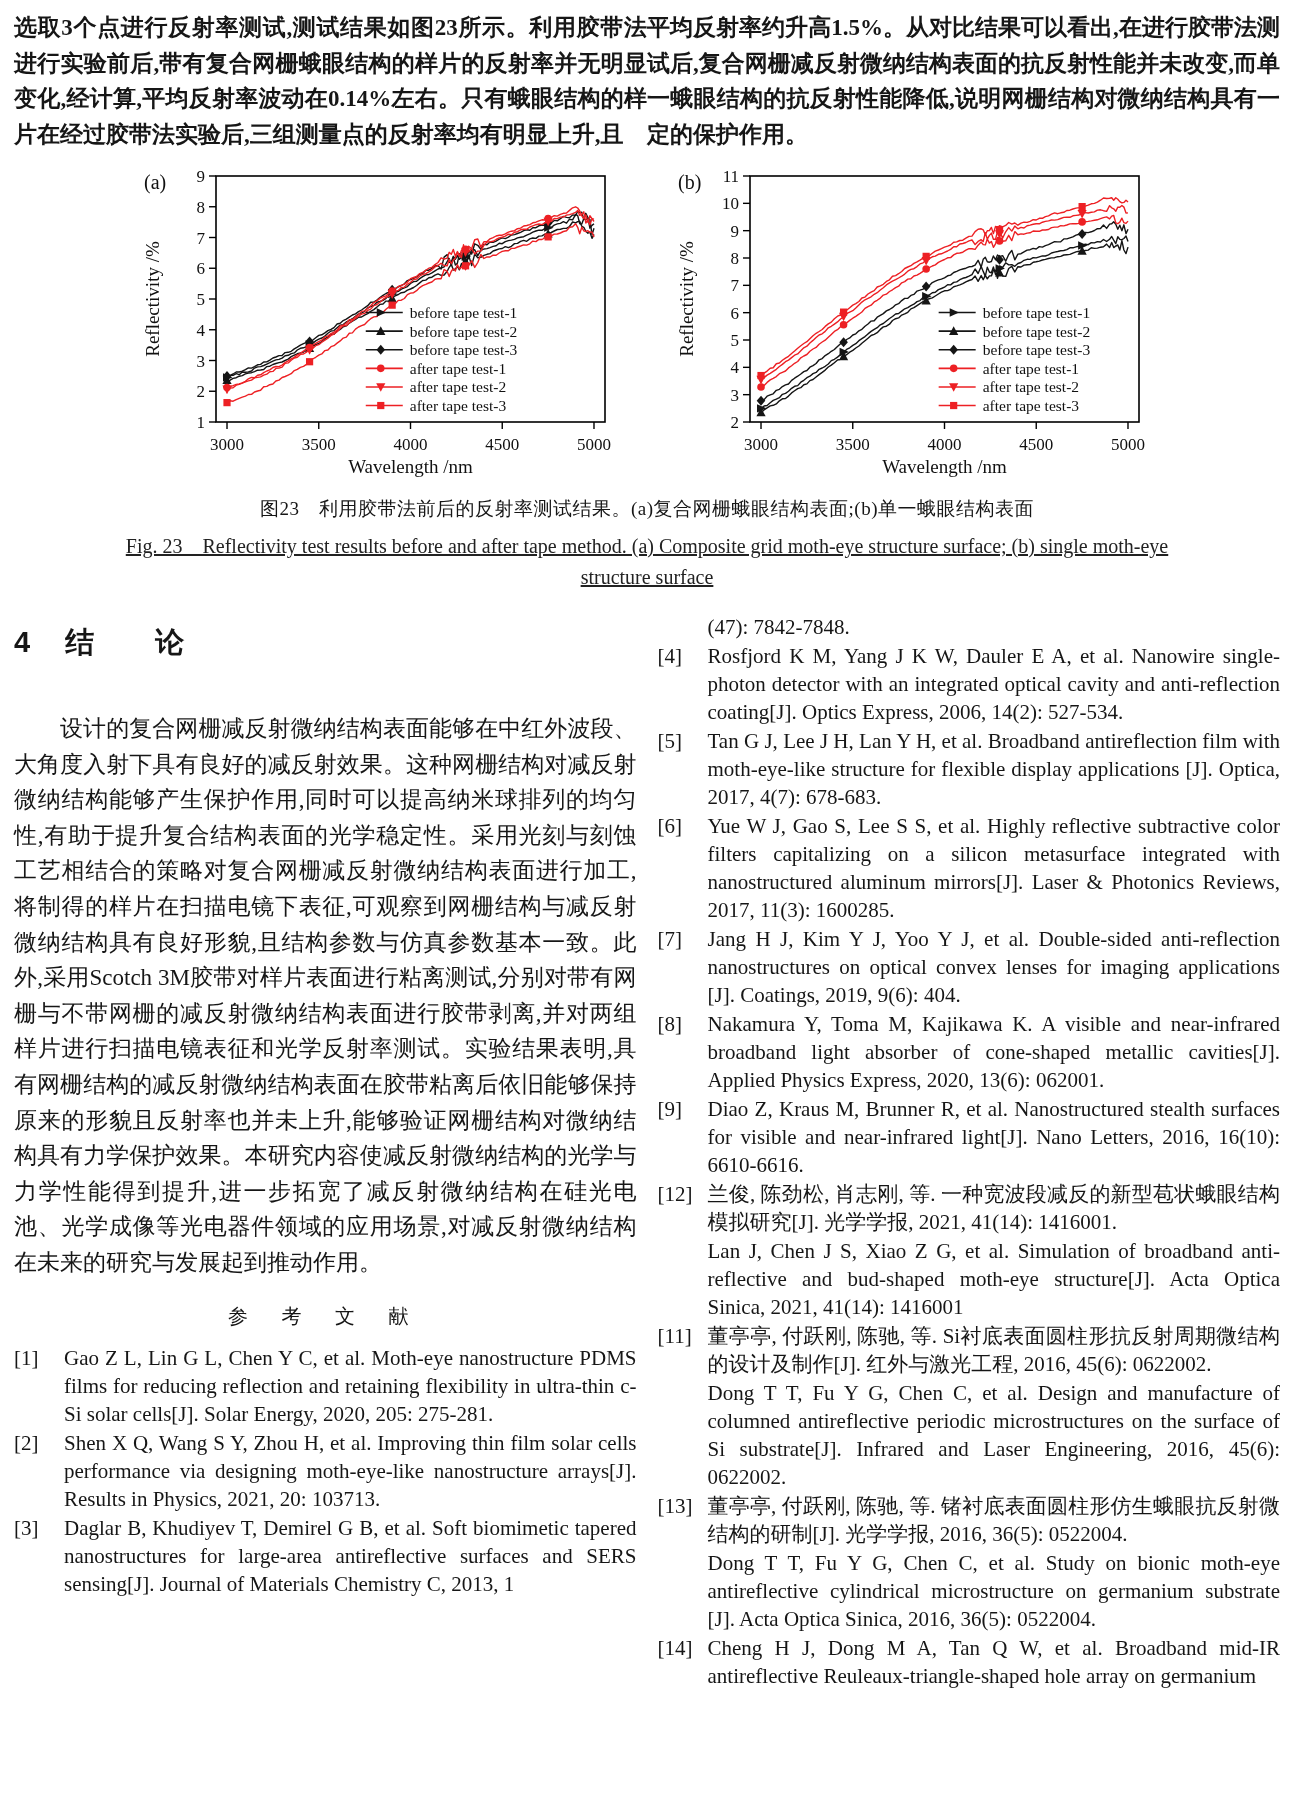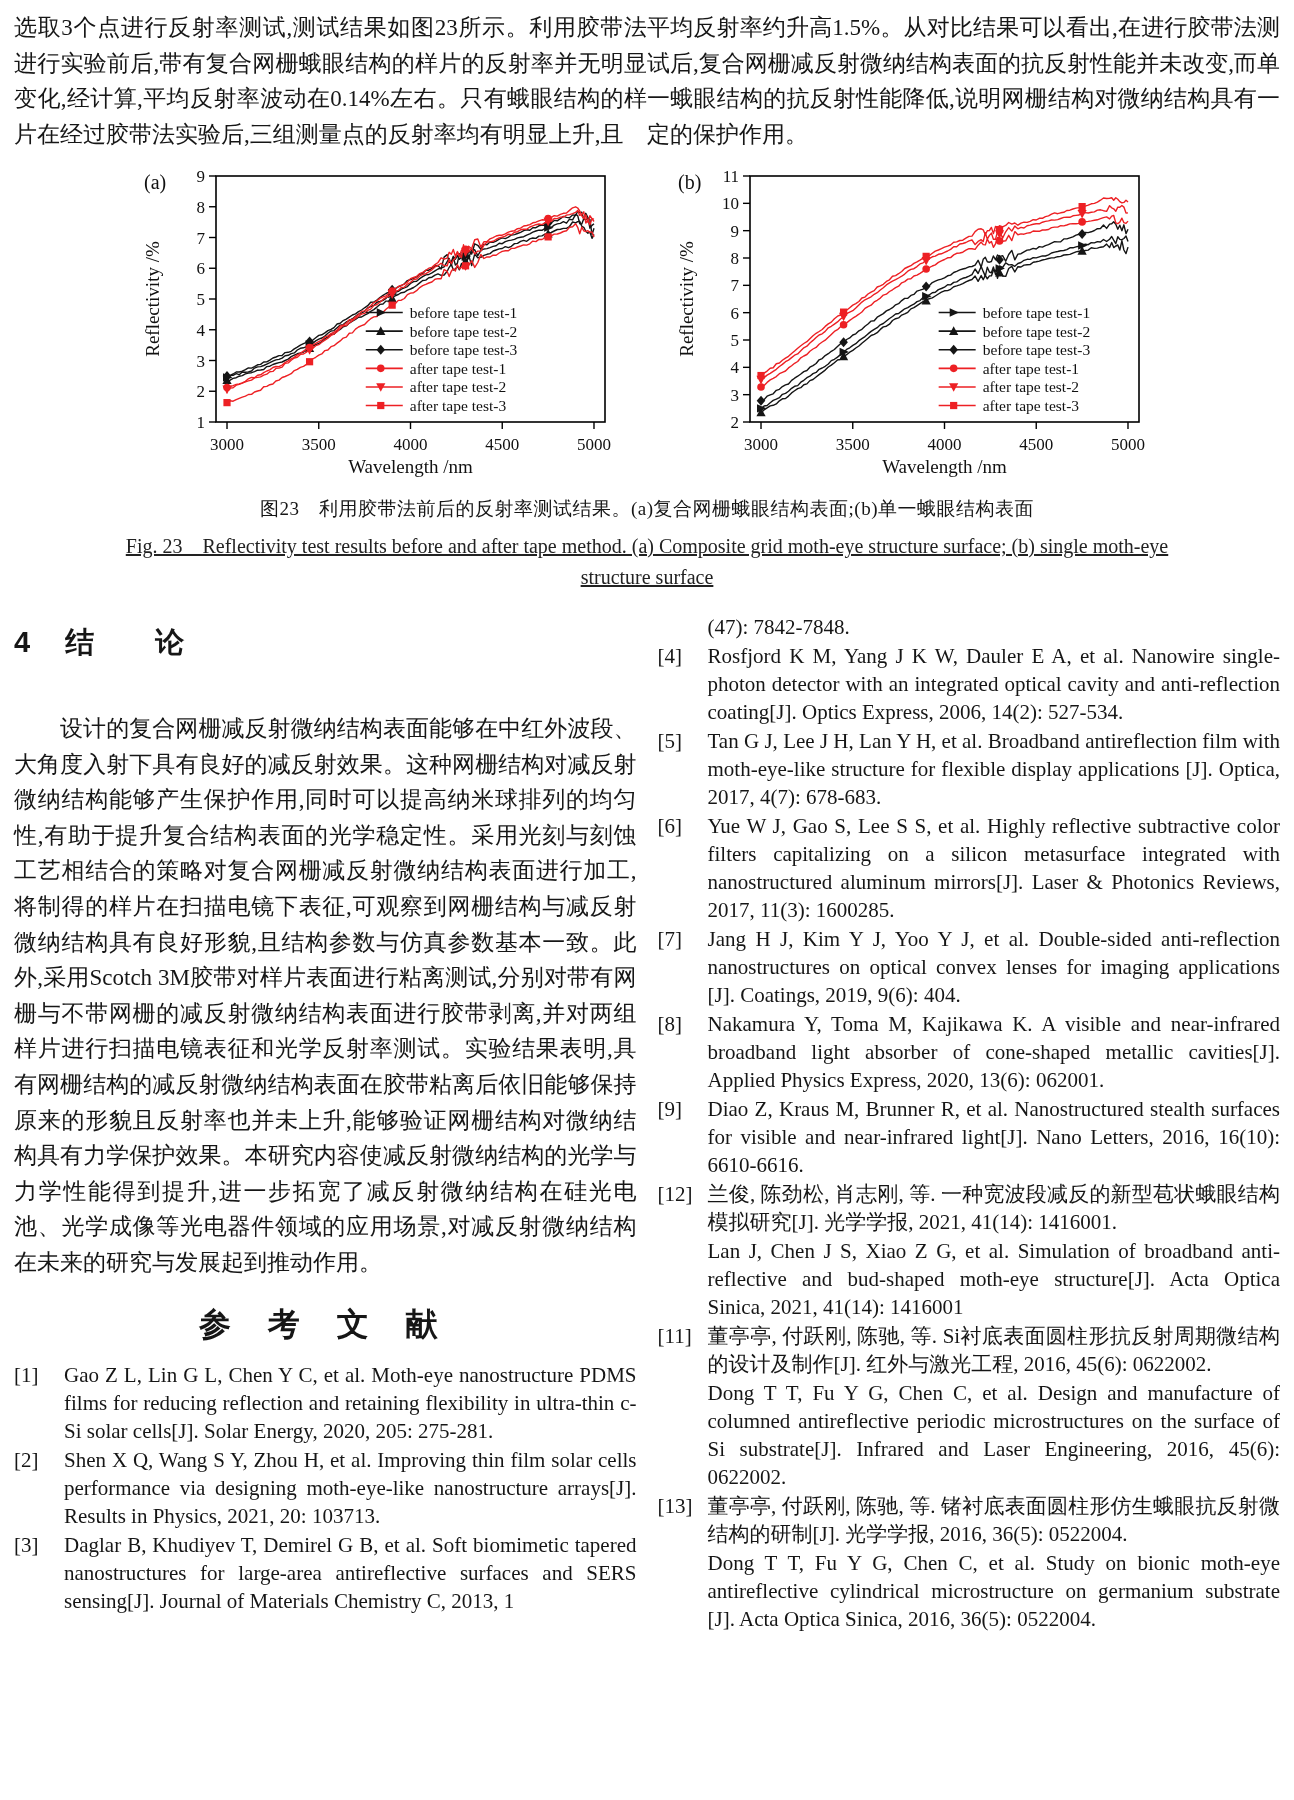--- a/index.html
+++ b/index.html
@@ -1,32 +1,32 @@
 <!DOCTYPE html>
 <html><head>
 <meta charset="utf-8">
 <style>
   html,body{margin:0;padding:0;}
   body{
     width:1294px;height:1800px;overflow:hidden;background:#ffffff;color:#161616;
     font-family:"Liberation Serif","DejaVu Serif",serif;
   }
   .page{width:1294px;height:1800px;position:relative;box-sizing:border-box;padding:10px 14px 0 14px;}
-  .two-col{display:flex;}
+  .two-col{display:flex;font-weight:bold;}
   .col{flex:1;min-width:0;}
   .cjk-par{font-size:23px;line-height:35.5px;text-align:justify;text-justify:inter-ideograph;}
   .figures{display:flex;justify-content:center;gap:58px;margin:10px 0 2px 0;}
   .fig-caption-cn{text-align:center;font-size:19px;margin-top:14px;letter-spacing:0.5px;}
   .fig-caption-en{text-align:center;font-size:20px;margin-top:9px;line-height:31px;color:#222;text-decoration:underline;}
   .bottom{display:flex;gap:21px;margin-top:16px;}
   .sec-head{font-size:29px;font-weight:bold;margin:14px 0 10px 0;letter-spacing:1px;
     font-family:"Liberation Sans","DejaVu Sans",sans-serif;}
   .sec-head .secno{margin-right:34px;}
   .concl{font-size:23px;line-height:35.6px;text-align:justify;text-indent:2em;margin-top:48px;}
-  .ref-title{text-align:center;font-weight:bold;font-size:32px;margin:22px 0 14px 0;letter-spacing:14px;
+  .ref-title{text-align:center;font-weight:normal;font-size:20px;margin:22px 0 14px 0;letter-spacing:14px;
     font-family:"Liberation Sans","DejaVu Sans",sans-serif;}
   .ref-item{display:flex;font-size:21px;line-height:28px;margin-bottom:1px;}
   .ref-num{width:50px;flex:0 0 50px;text-align:left;}
   .ref-body{flex:1;text-align:justify;}
   svg text{font-family:"Liberation Serif","DejaVu Serif",serif;fill:#111;}
 </style>
 </head>
 <body>
 
 <div class="page">
@@ -306,17 +306,21 @@
             <div class="ref-body">Dong T T, Fu Y G, Chen C, et al. Design and manufacture of columned antireflective periodic microstructures on the surface of Si substrate[J]. Infrared and Laser Engineering, 2016, 45(6): 0622002.</div>
           </div>
           <div class="ref-item">
             <div class="ref-num">[13]</div>
             <div class="ref-body">董亭亭, 付跃刚, 陈驰, 等. 锗衬底表面圆柱形仿生蛾眼抗反射微结构的研制[J]. 光学学报, 2016, 36(5): 0522004.</div>
           </div>
           <div class="ref-item">
             <div class="ref-num"></div>
             <div class="ref-body">Dong T T, Fu Y G, Chen C, et al. Study on bionic moth-eye antireflective cylindrical microstructure on germanium substrate [J]. Acta Optica Sinica, 2016, 36(5): 0522004.</div>
           </div>
+          <div class="ref-item">
+            <div class="ref-num">[14]</div>
+            <div class="ref-body">Cheng H J, Dong M A, Tan Q W, et al. Broadband mid-IR antireflective Reuleaux-triangle-shaped hole array on germanium</div>
+          </div>
         </div>
     </div>
   </div>
 
 </div>
 
 </body></html>

